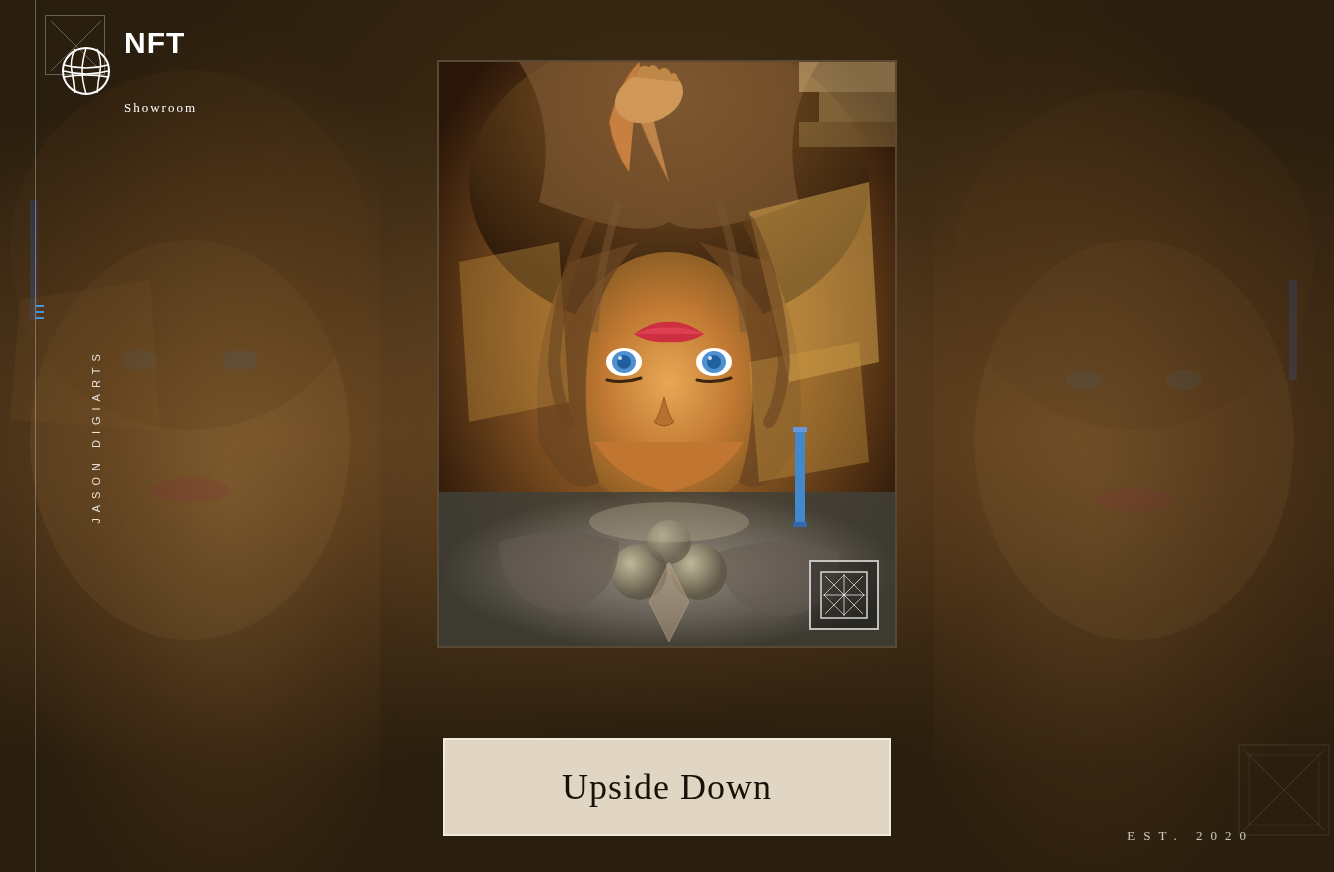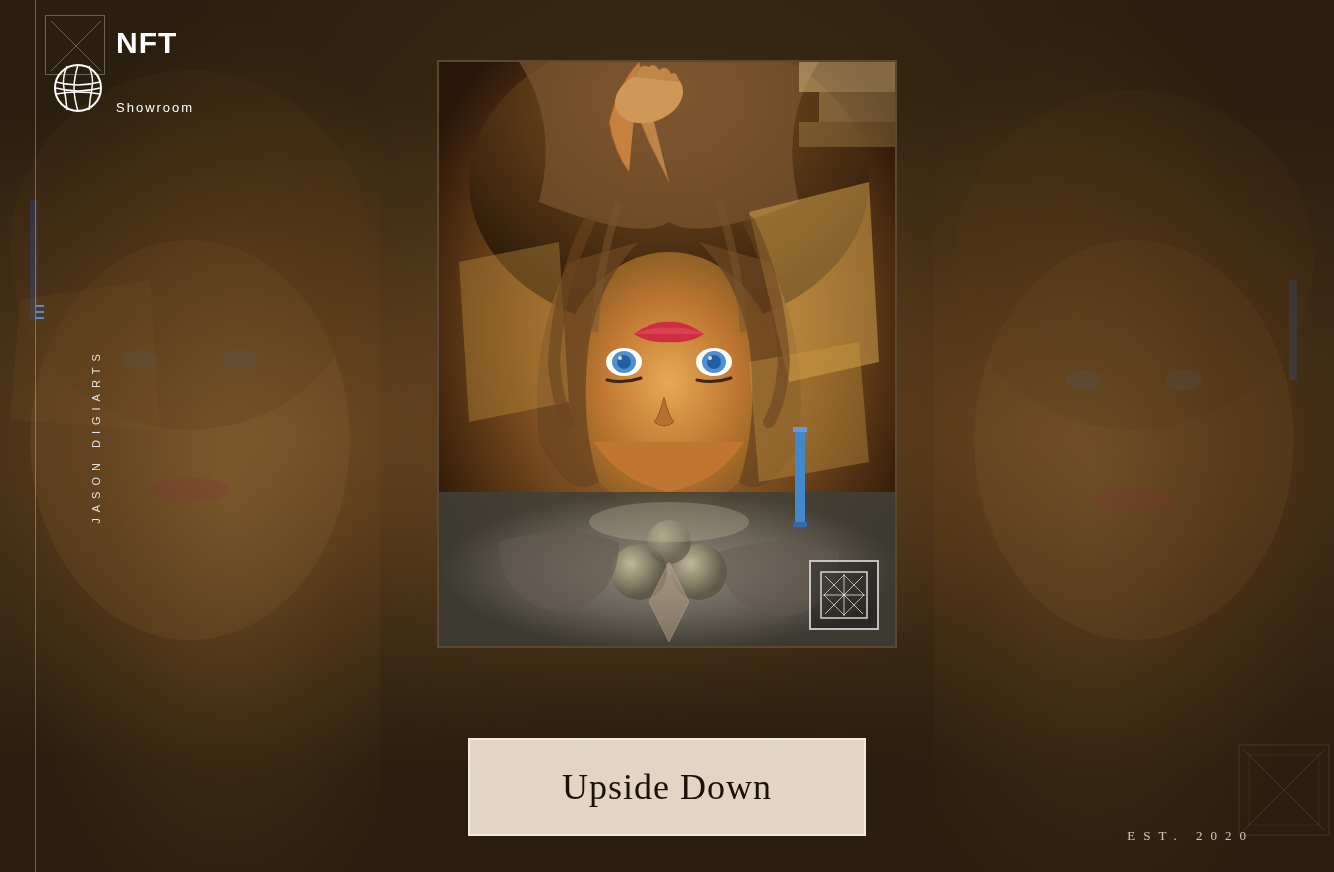--- a/index.html
+++ b/index.html
@@ -81,23 +81,23 @@
       font-family: 'Arial', sans-serif;
       font-weight: 400;
       white-space: nowrap;
       text-transform: uppercase;
     }
 
     
     .logo-area {
       position: absolute;
       top: 28px;
-      left: 52px;
+      left: 60px;
       display: flex;
-      align-items: flex-end;
+      align-items: center;
       gap: 12px;
     }
 
     .logo-globe {
       width: 52px;
       height: 52px;
     }
 
     .logo-text-block {
       display: flex;
@@ -109,21 +109,21 @@
       color: white;
       font-size: 30px;
       font-weight: bold;
       font-family: 'Arial Black', sans-serif;
       letter-spacing: 1px;
     }
 
     .logo-showroom {
       color: white;
       font-size: 13px;
-      font-family: Liberation Sans, sans-serif;
+      font-family: Liberation Serif, serif;
       letter-spacing: 2px;
       margin-top: 43px;
     }
 
     
     .main-artwork {
       position: absolute;
       top: 60px;
       left: 50%;
       transform: translateX(-50%);
@@ -162,21 +162,21 @@
       align-items: center;
       justify-content: center;
     }
 
     
     .title-box {
       position: absolute;
       bottom: 36px;
       left: 50%;
       transform: translateX(-50%);
-      width: 398px;
+      width: 448px;
       border: 2px solid rgba(255,255,255,0.5);
       background: rgba(240,230,210,0.92);
       padding: 26px 40px;
       text-align: center;
     }
 
     .title-text {
       font-size: 36px;
       font-family: 'Georgia', serif;
       color: #1a1008;

